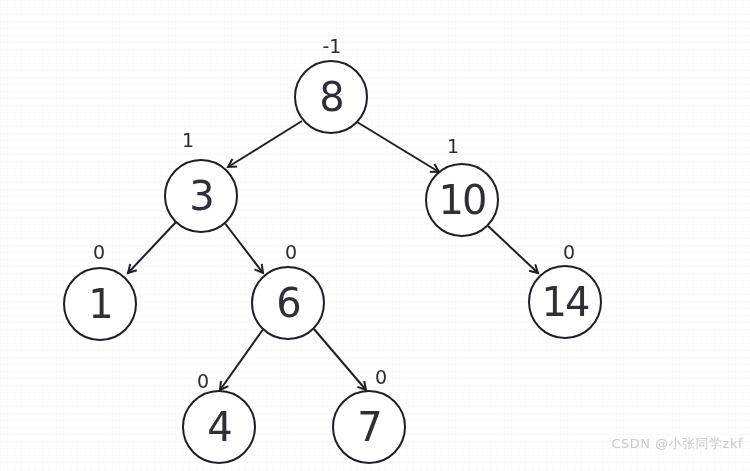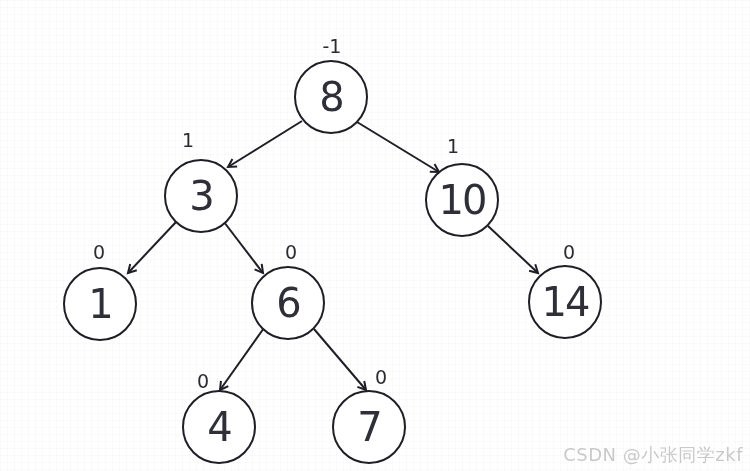--- a/index.html
+++ b/index.html
@@ -39,22 +39,22 @@
   }
   .balance-label {
     fill: #2b2b33;
     font-size: 19px;
     font-family: "DejaVu Sans", "Liberation Sans", sans-serif;
     text-anchor: middle;
   }
   .watermark {
     position: absolute;
     right: 7px;
-    bottom: 4px;
-    font-size: 18px;
+    bottom: 18px;
+    font-size: 13px;
     color: #c9c9c9;
     letter-spacing: 0.5px;
     user-select: none;
   }
 </style>
 </head>
 <body>
 
 <div class="canvas">
   <svg width="750" height="471" viewBox="0 0 750 471">

